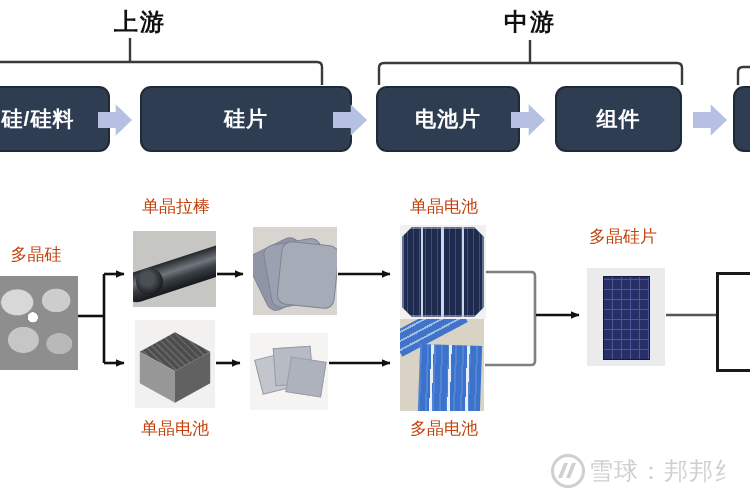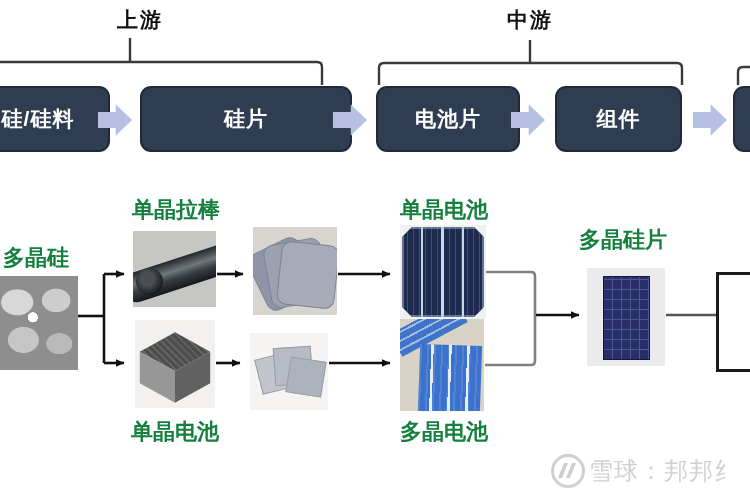--- a/index.html
+++ b/index.html
@@ -16,26 +16,26 @@
     color:#fff;font-size:21px;font-weight:700;letter-spacing:1px;
   }
   
   .block-arrow{
     position:absolute;top:102px;width:34px;height:36px;background:#b6c0e2;
     clip-path:polygon(0% 28%,52% 28%,52% 6%,100% 50%,52% 94%,52% 72%,0% 72%);
   }
   
   .stage-label{
     position:absolute;top:6px;transform:translateX(-50%);
-    font-size:21px;font-weight:700;color:#111;letter-spacing:2px;
+    font-size:24px;font-weight:700;color:#111;letter-spacing:2px;
   }
   
   .proc-label{
     position:absolute;transform:translateX(-50%);
-    font-size:22px;font-weight:700;color:#15803d;white-space:nowrap;
+    font-size:17px;font-weight:400;color:#c2410c;white-space:nowrap;
   }
   
   .img-polysilicon{
     left:0;top:276px;width:78px;height:94px;background-color:#8e8e8e;
     background-image:
       radial-gradient(circle 7px at 42% 44%, #fff 0 70%, transparent 75%),
       radial-gradient(ellipse 26px 21px at 22% 28%, #d8d8d8 0 60%, #a5a5a5 62%, transparent 66%),
       radial-gradient(ellipse 23px 19px at 72% 26%, #cdcdcd 0 60%, transparent 64%),
       radial-gradient(ellipse 25px 21px at 30% 68%, #c6c6c6 0 60%, transparent 64%),
       radial-gradient(ellipse 21px 17px at 76% 72%, #b9b9b9 0 60%, transparent 64%);

